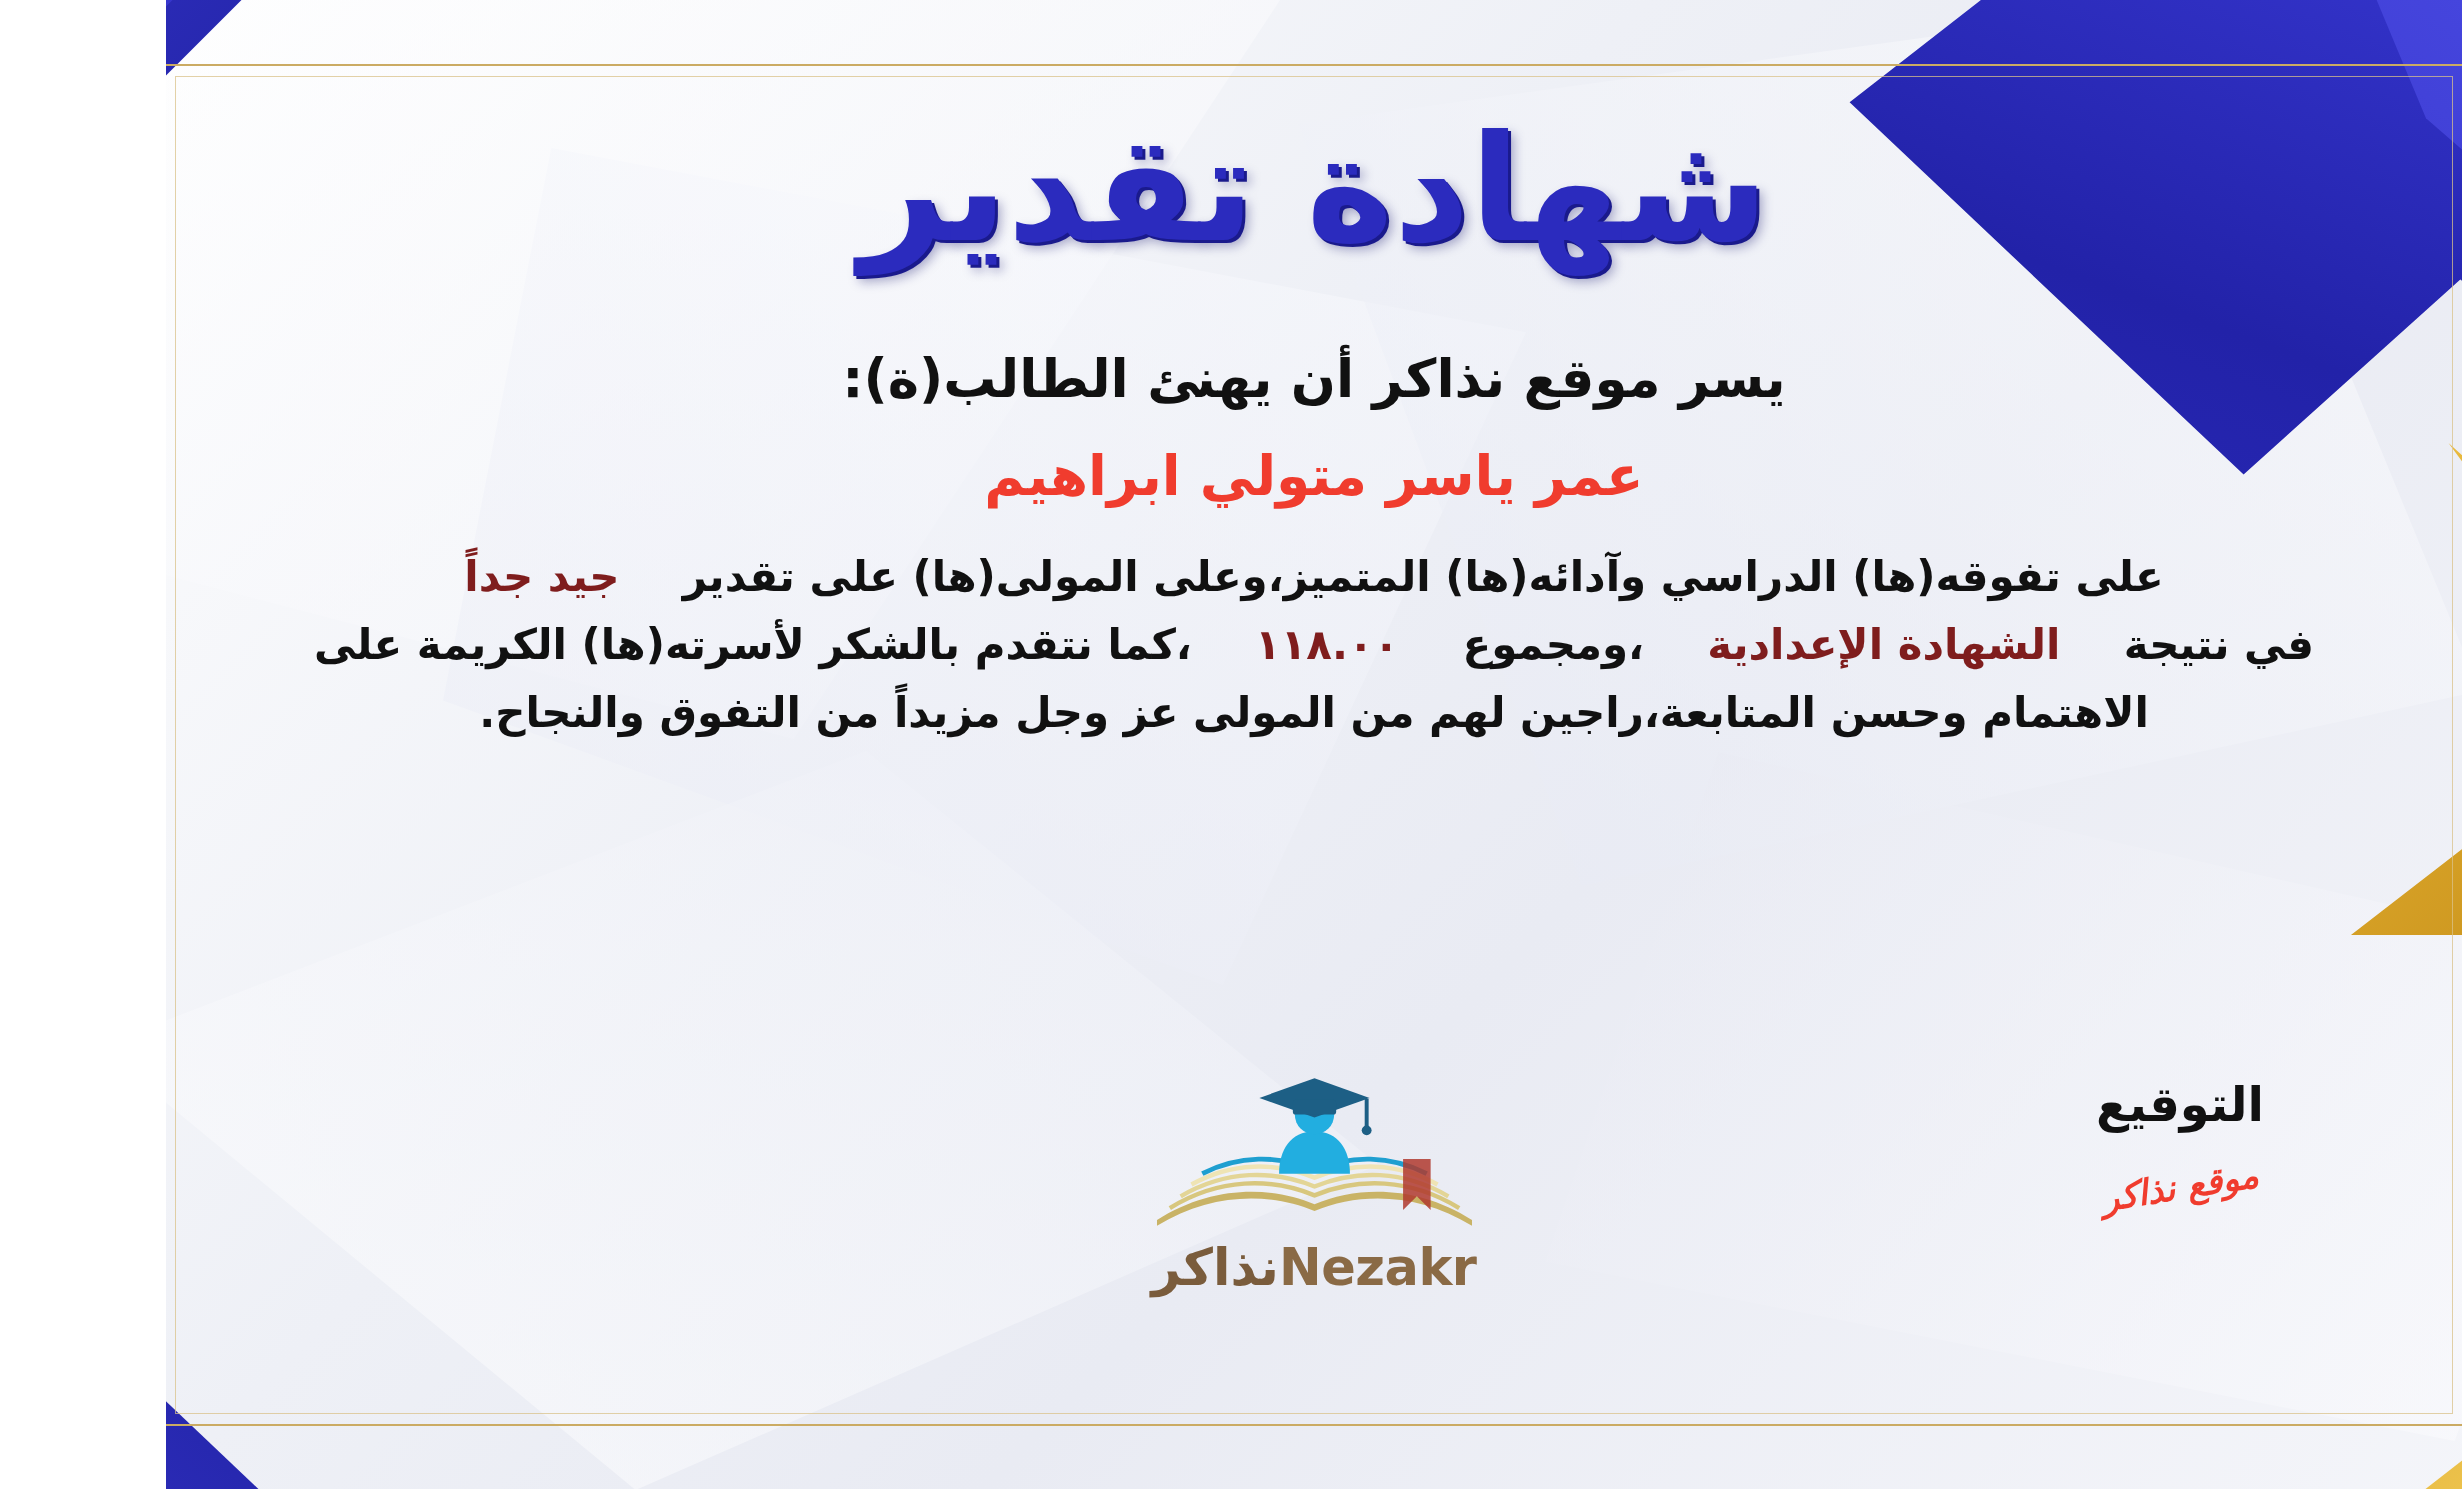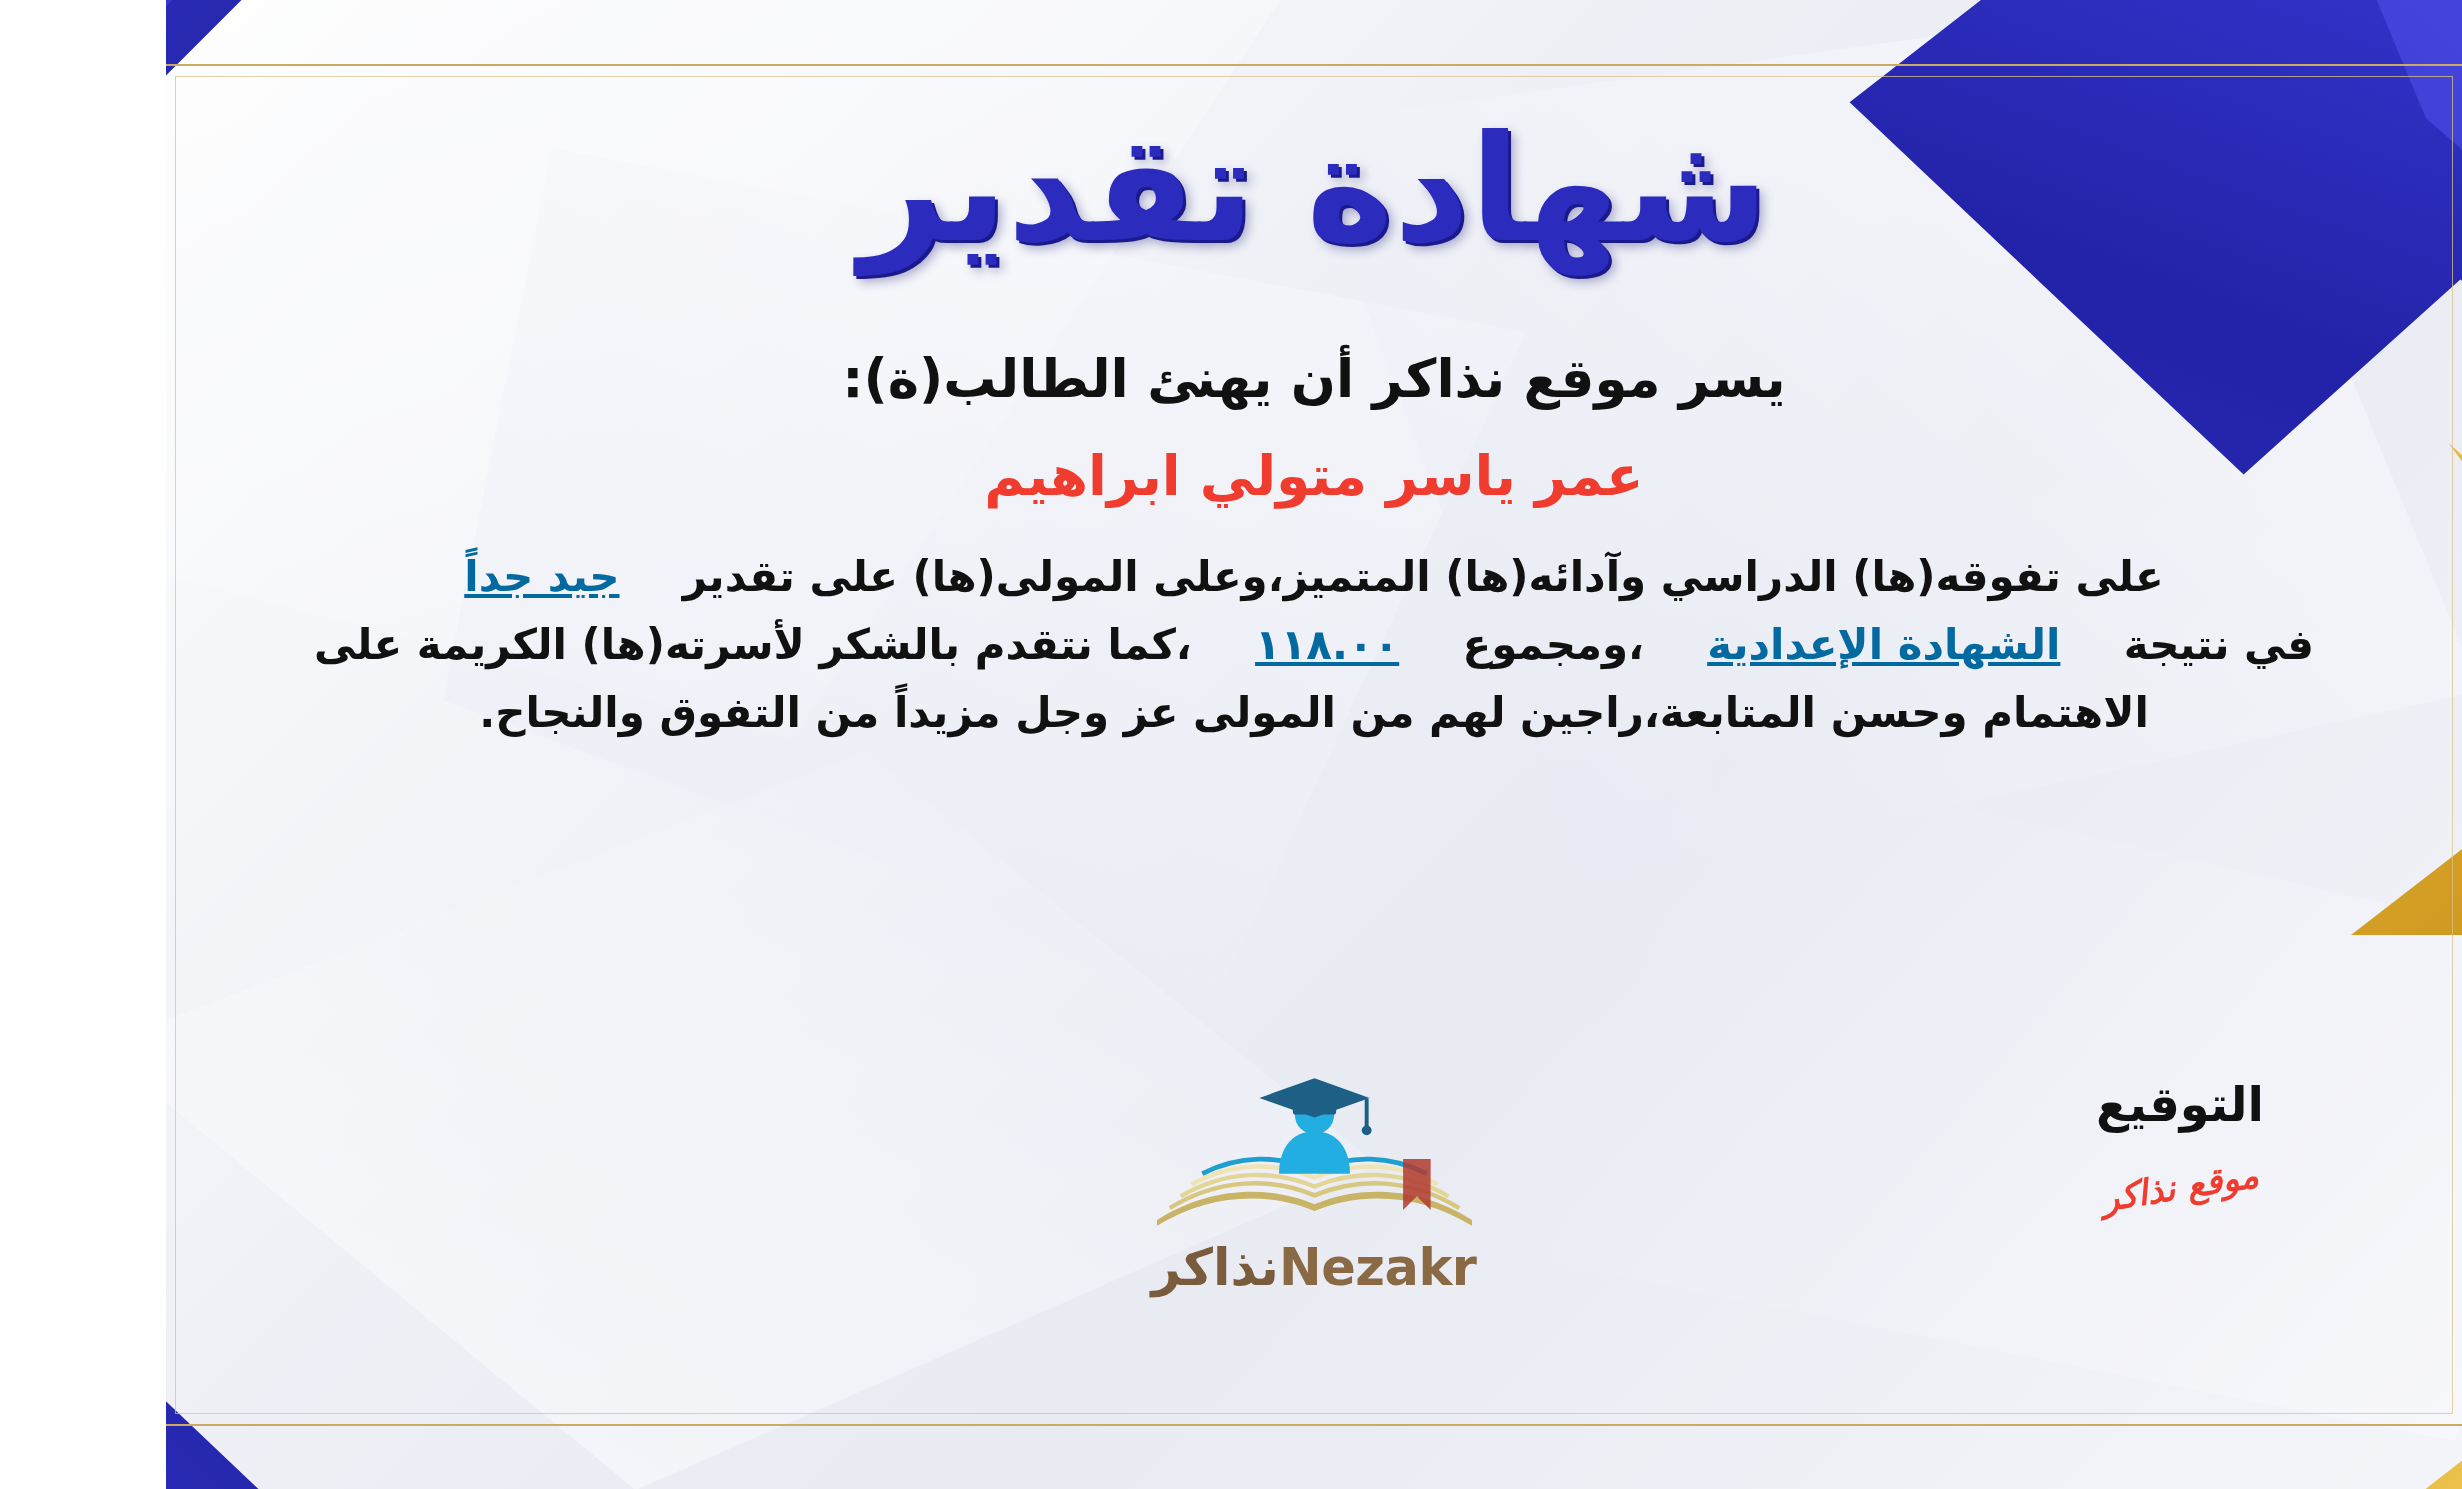--- a/index.html
+++ b/index.html
@@ -206,22 +206,21 @@
     margin-top: 35px;
     width: 2142px;
     text-align: center;
     font-size: 42px;
     font-weight: 700;
     line-height: 1.62;
     color: #111111;
     direction: rtl;
   }
   .body-text .hl {
-    color: #0369a1;
-    text-decoration: underline;
+    color: #7f1d1d;
   }
   .sp {
     display: inline-block;
     width: 34px;
   }
 
   
   .footer {
     position: absolute;
     left: 0; right: 0; bottom: 29.5px;

